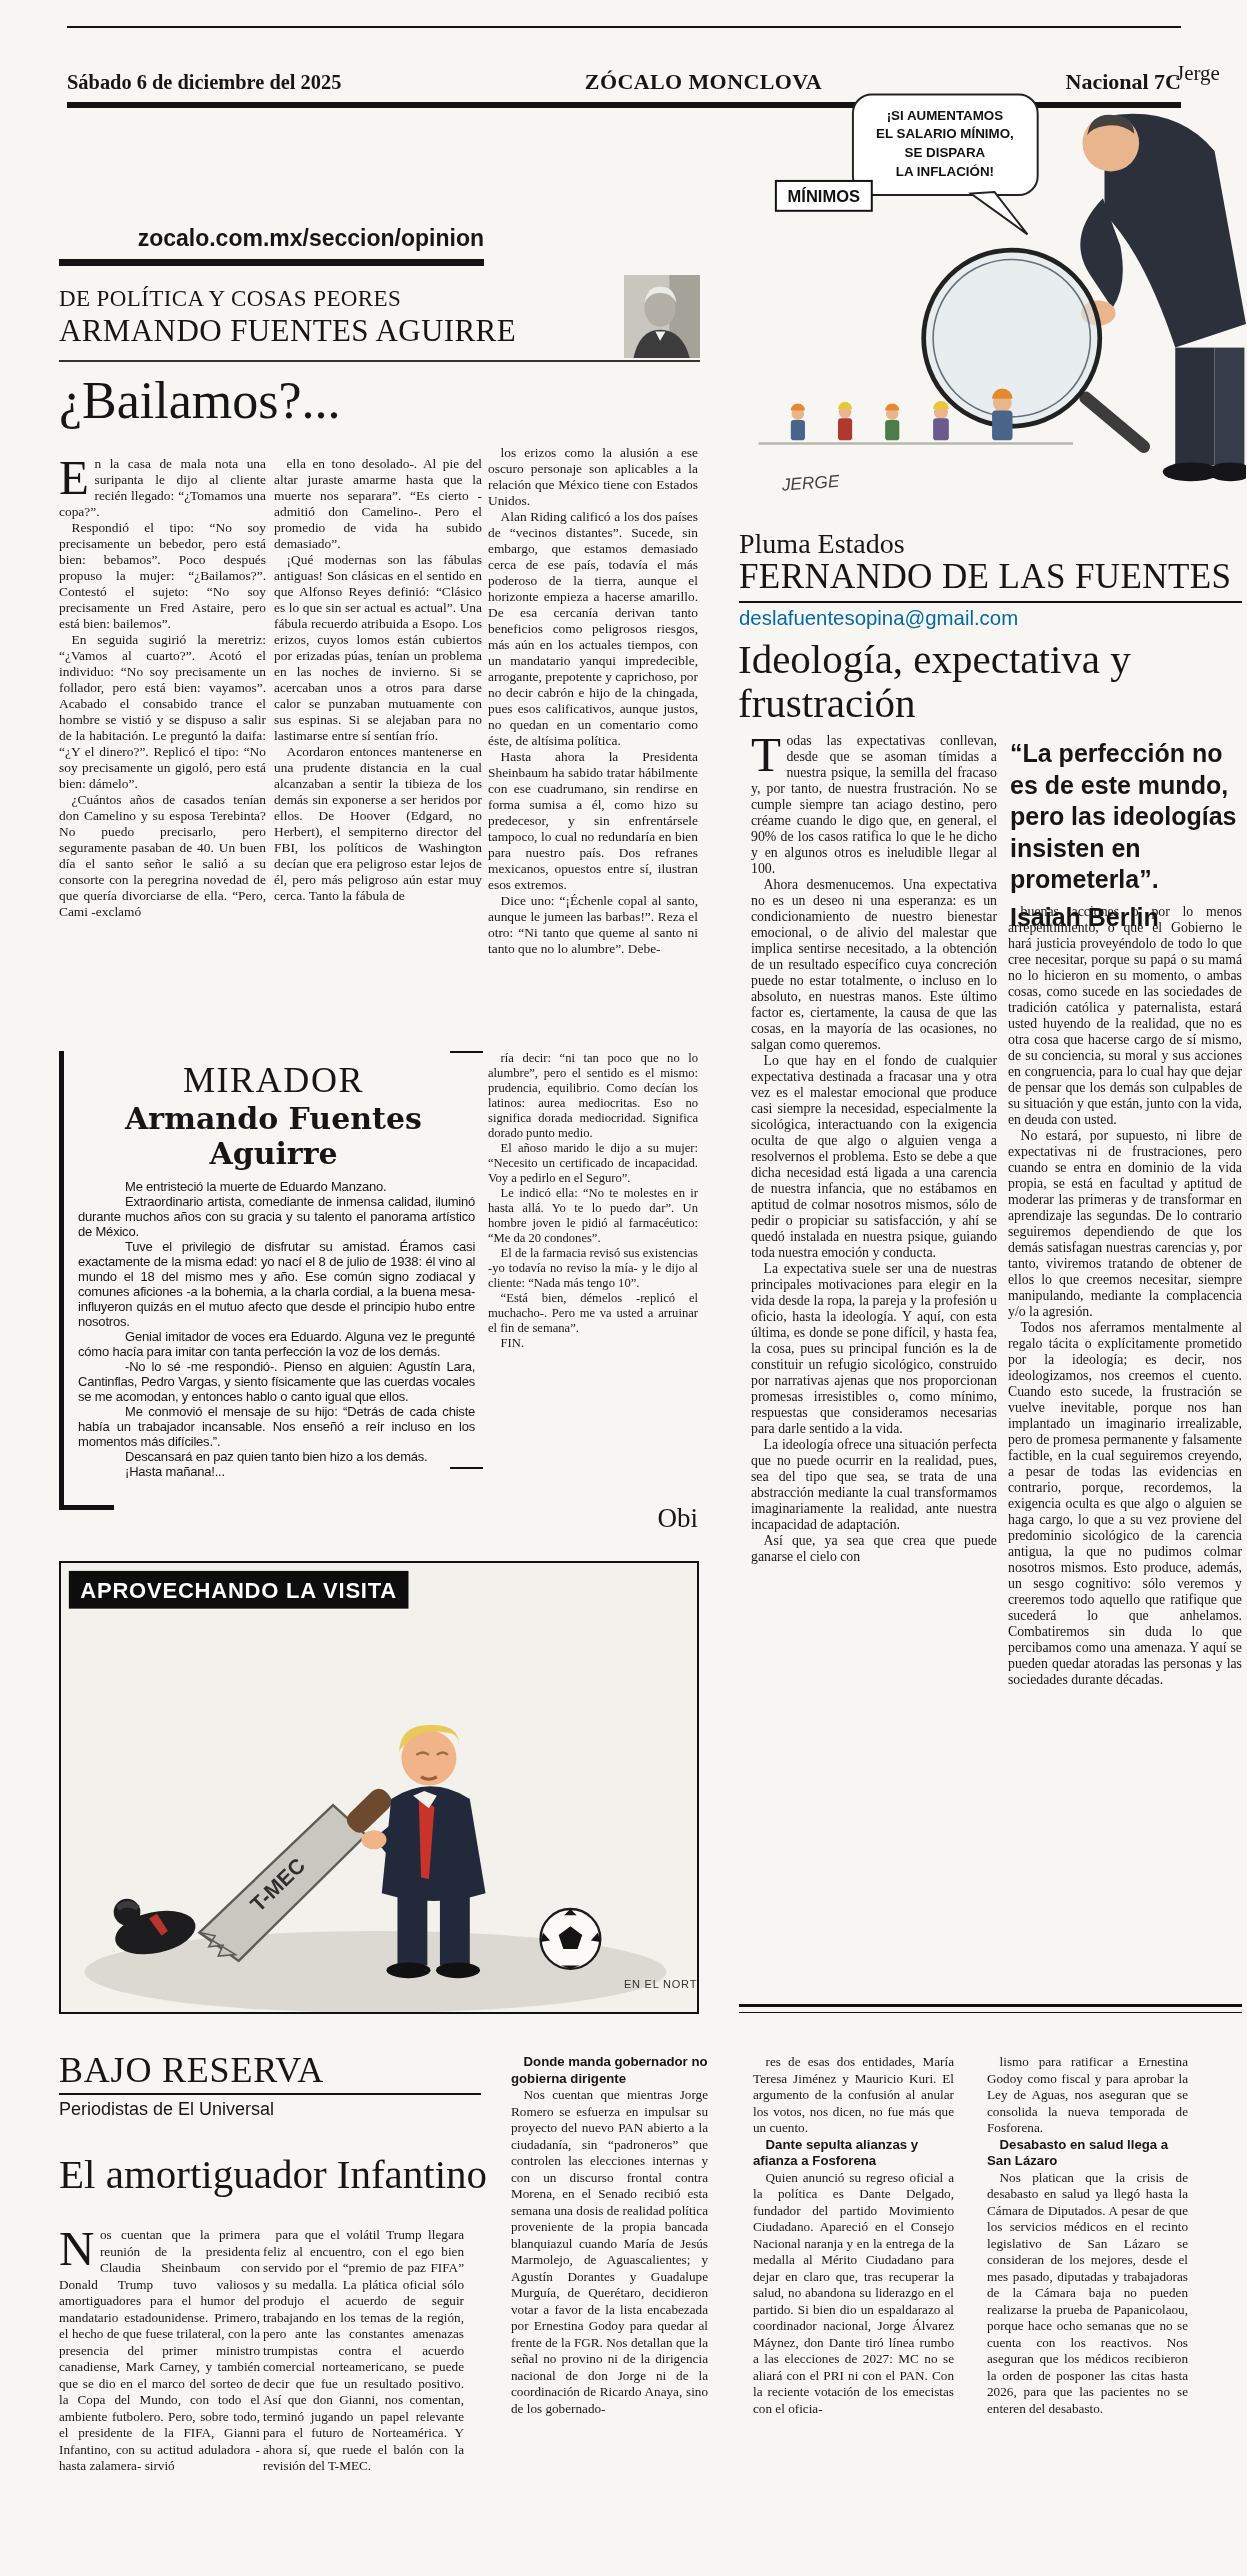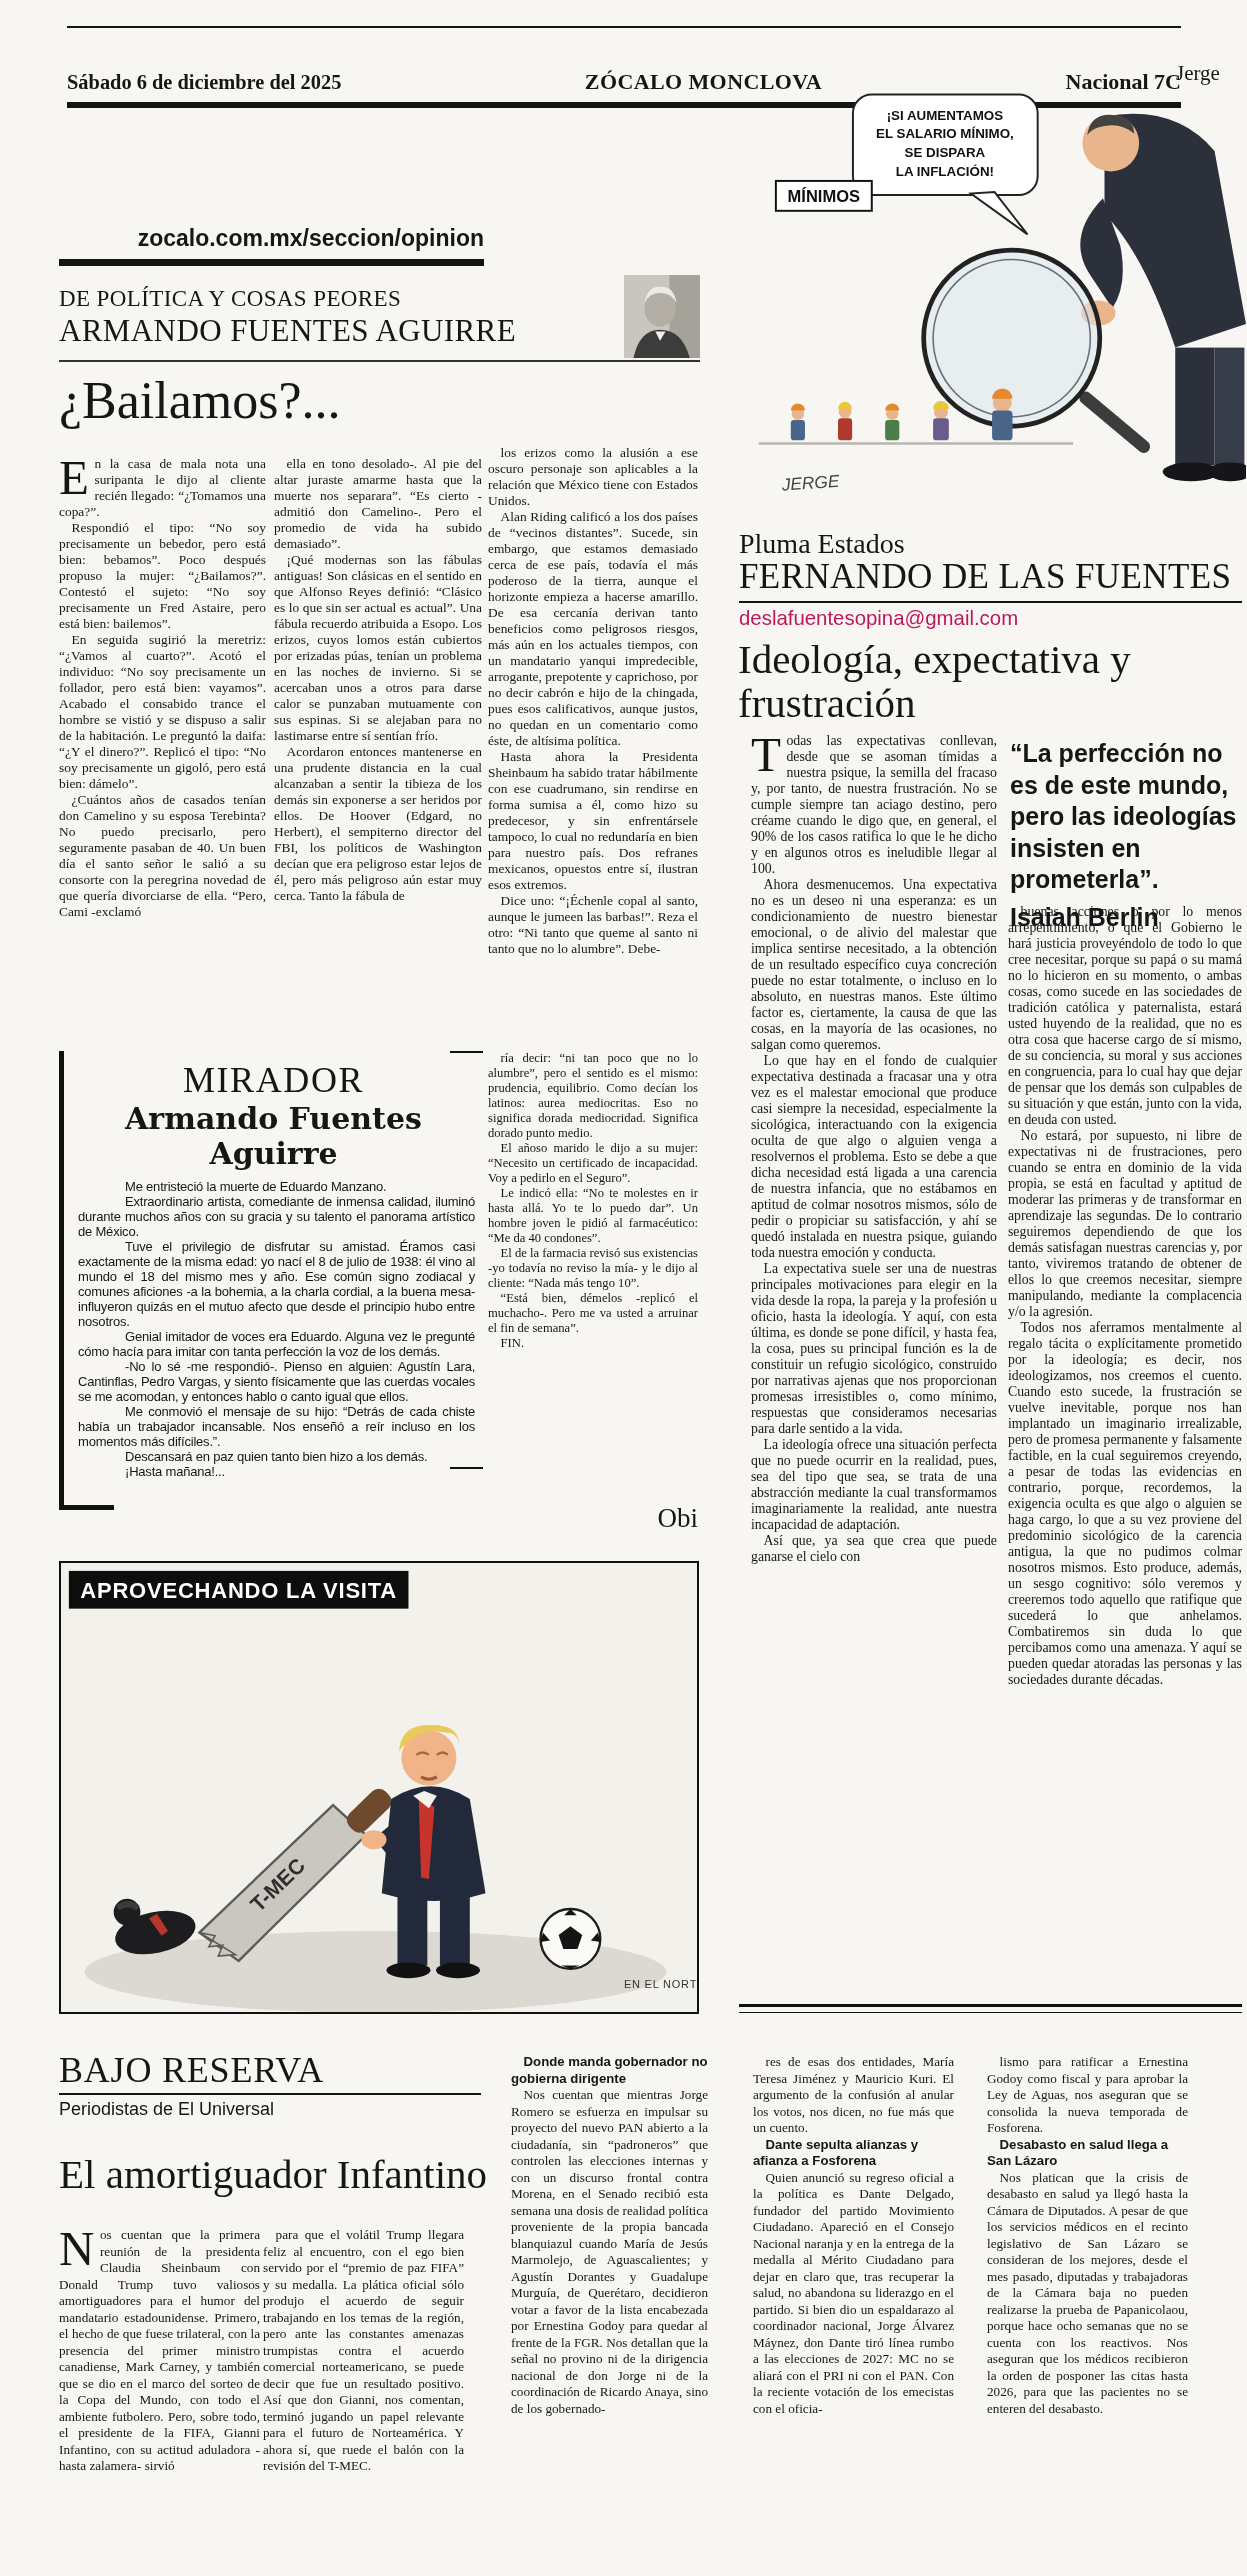--- a/index.html
+++ b/index.html
@@ -29,21 +29,21 @@
   
   .mirador{border-left:5.5px solid #111;}
   .mirador-title{font-size:36px;text-align:center;letter-spacing:1.6px;}
   .mirador-author{font-family:"DejaVu Serif",serif;font-weight:bold;font-size:30px;text-align:center;}
   .mirador-body{font-family:"Liberation Sans",sans-serif;letter-spacing:-0.2px;text-align:justify;}
   .mirador-body p{margin:0;font-size:13px;line-height:15px;text-indent:47px;}
   .dash{position:absolute;background:#111;}
   
   .pluma-kicker{font-size:28px;}
   .pluma-author{font-size:35px;letter-spacing:0.4px;}
-  .email{font-family:"Liberation Sans",sans-serif;font-size:20.4px;color:#be185d;}
+  .email{font-family:"Liberation Sans",sans-serif;font-size:20.4px;color:#0369a1;}
   .headline-2{font-size:41px;line-height:1.07;}
   .quote{font-family:"Liberation Sans",sans-serif;font-weight:bold;font-size:25px;line-height:1.26;}
   .quote-author{font-family:"Liberation Sans",sans-serif;font-weight:bold;font-size:25px;margin-top:6.3px;}
   .rightcol p{font-size:13.8px;line-height:16px;}
   .double-rule{border-top:3.9px solid #111;border-bottom:0.8px solid #111;height:4.7px;}
   
   .br-title{font-size:36px;letter-spacing:0.8px;}
   .br-source{font-family:"Liberation Sans",sans-serif;font-size:18px;}
   .br-headline{font-size:41px;}
   .bottomcol p{font-size:13.2px;line-height:16.5px;}
@@ -127,21 +127,21 @@
         <p>Me conmovió el mensaje de su hijo: “Detrás de cada chiste había un trabajador incansable. Nos enseñó a reír incluso en los momentos más difíciles.”.</p>
         <p>Descansará en paz quien tanto bien hizo a los demás.</p>
         <p>¡Hasta mañana!...</p>
       </div>
   </div>
 
   <div class="abs bodycol small" style="left:488px;top:1051px;width:210px;height:451px;">
     <div>
         <p>ría decir: “ni tan poco que no lo alumbre”, pero el sentido es el mismo: prudencia, equilibrio. Como decían los latinos: aurea mediocritas. Eso no significa dorada mediocridad. Significa dorado punto medio.</p>
         <p>El añoso marido le dijo a su mujer: “Necesito un certificado de incapacidad. Voy a pedirlo en el Seguro”.</p>
-        <p>Le indicó ella: “No te molestes en ir hasta allá. Yo te lo puedo dar”. Un hombre joven le pidió al farmacéutico: “Me da 40 condones”.</p>
+        <p>Le indicó ella: “No te molestes en ir hasta allá. Yo te lo puedo dar”. Un hombre joven le pidió al farmacéutico: “Me da 20 condones”.</p>
         <p>El de la farmacia revisó sus existencias -yo todavía no reviso la mía- y le dijo al cliente: “Nada más tengo 10”.</p>
         <p>“Está bien, démelos -replicó el muchacho-. Pero me va usted a arruinar el fin de semana”.</p>
         <p>FIN.</p>
       </div>
   </div>
   <div class="abs credit-obi" style="left:488px;top:1503px;width:210px;">Obi</div>
 
   <div class="abs cartoon-frame" style="left:59px;top:1561px;width:636px;height:449px;">
     <svg width="636" height="449" viewBox="0 0 809 571">
       <rect width="809" height="571" fill="#f2f1ec"></rect>

